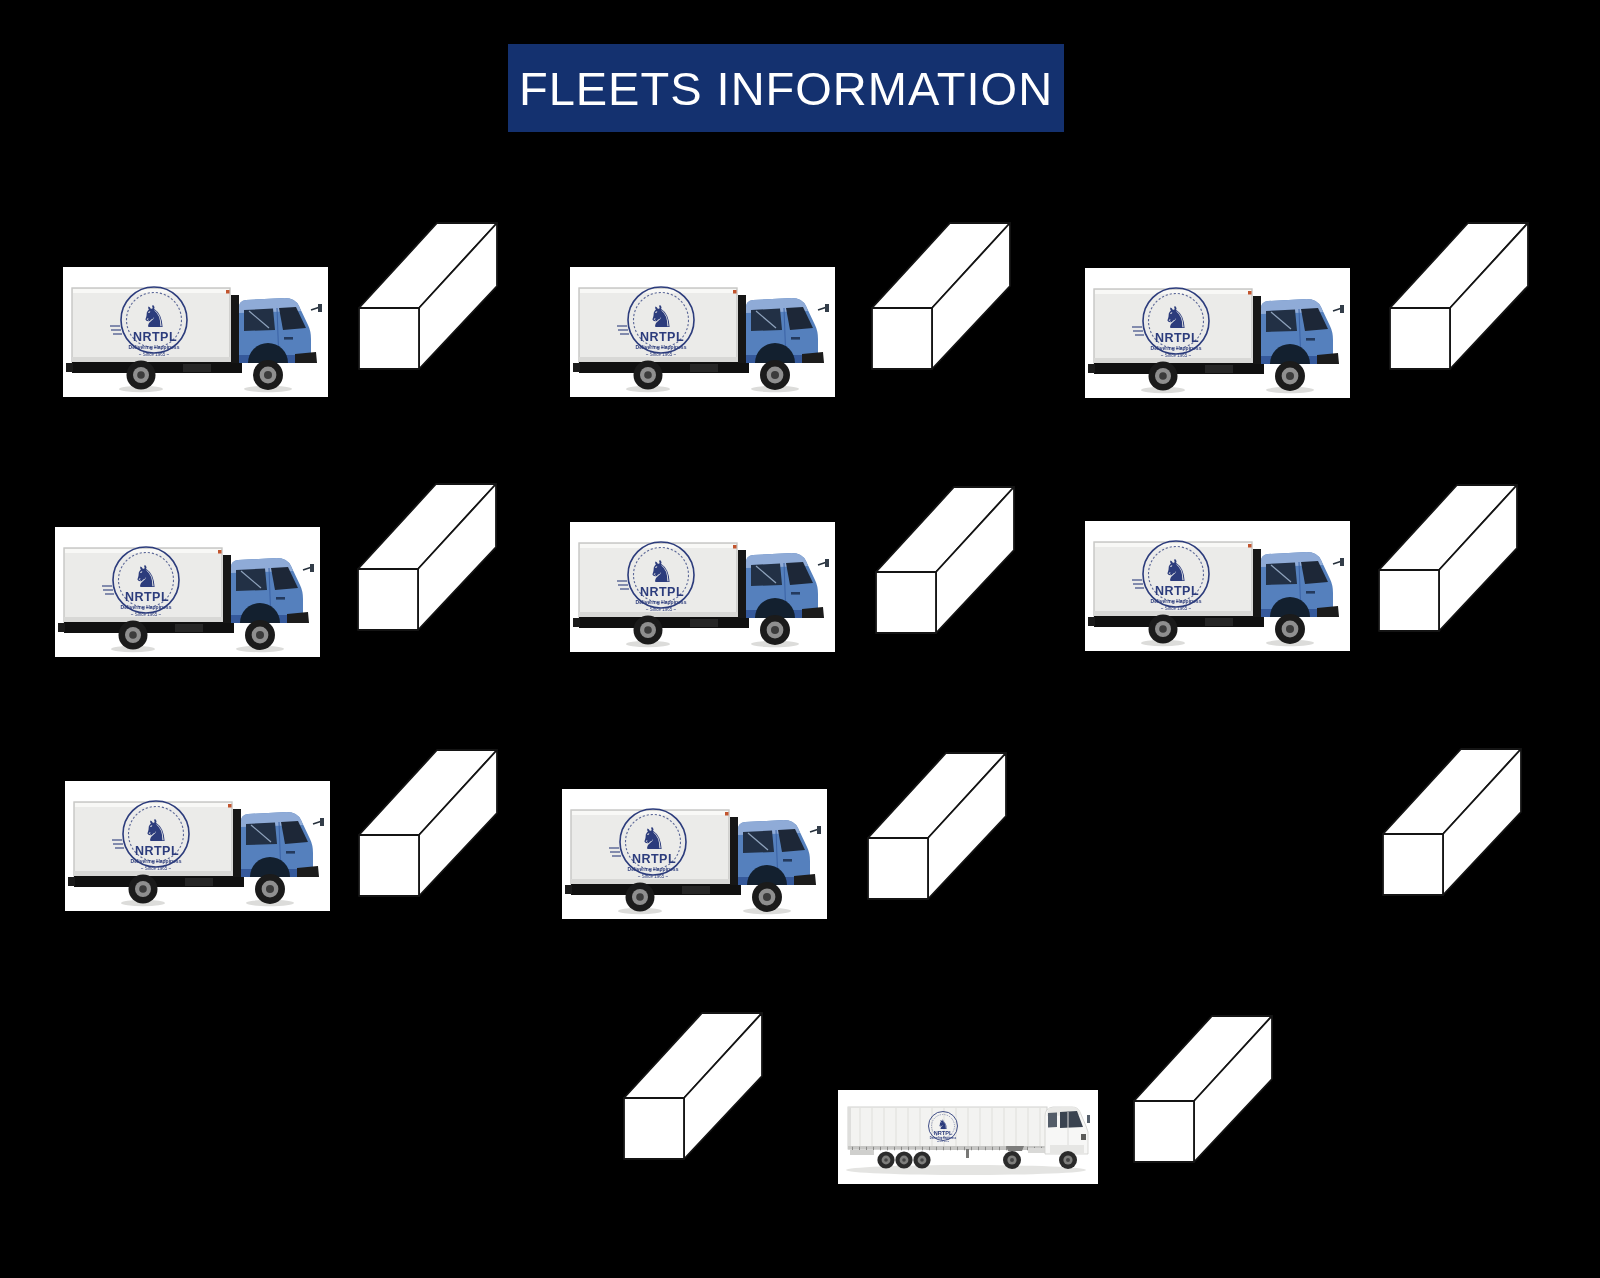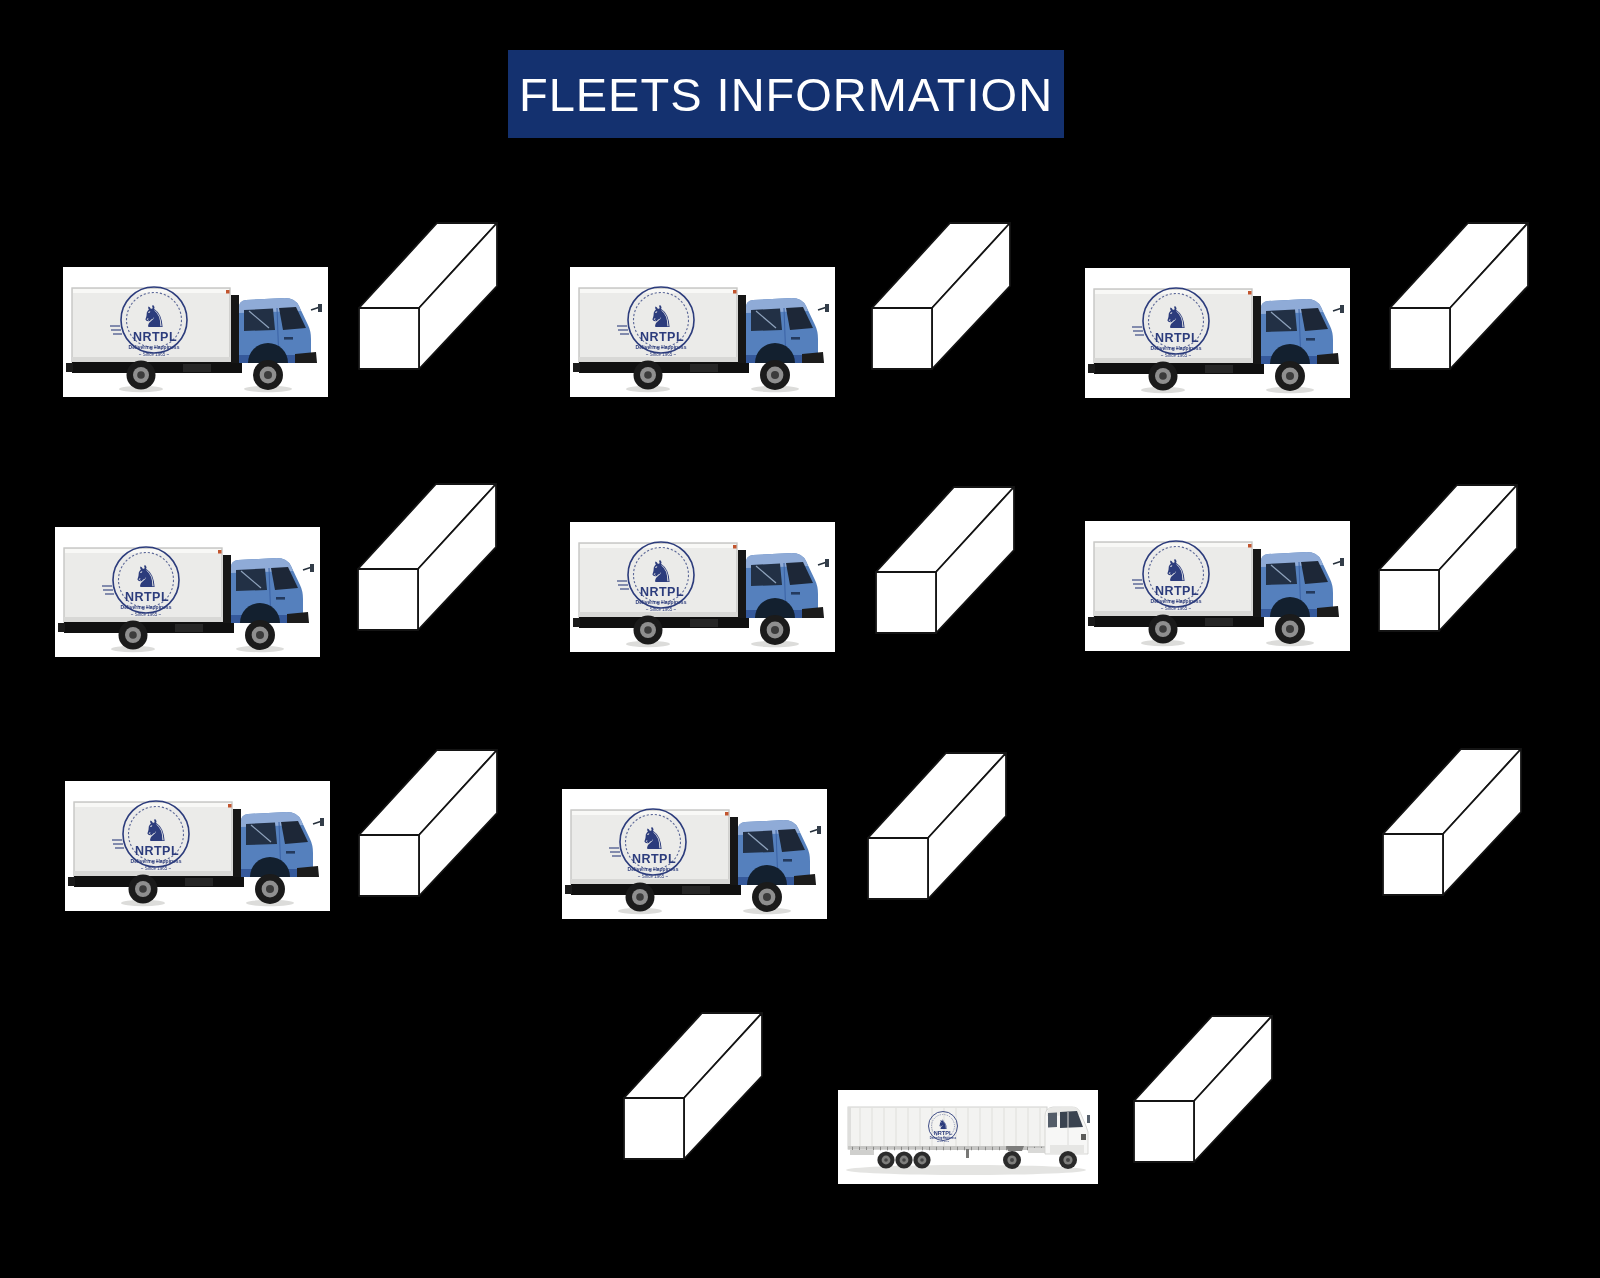--- a/index.html
+++ b/index.html
@@ -9,21 +9,21 @@
   }
   *{box-sizing:border-box}
   html,body{margin:0;padding:0}
   body{
     width:1600px;height:1278px;position:relative;overflow:hidden;
     background:var(--page-bg);
     font-family:"Liberation Sans","DejaVu Sans",sans-serif;
   }
   .stage{position:absolute;inset:0}
   .title-bar{
-    position:absolute;left:508px;top:50px;width:556px;height:88px;
+    position:absolute;left:508px;top:44px;width:556px;height:88px;
     background:var(--title-bg);
     display:flex;align-items:center;justify-content:center;
   }
   .title-text{
     color:var(--title-text);font-size:47px;letter-spacing:1px;white-space:nowrap;
   }
   .item{position:absolute}
   .item svg{width:100%;height:100%;display:block}
   .truck{width:265px;height:130px}
   .box{width:140px;height:148px}

